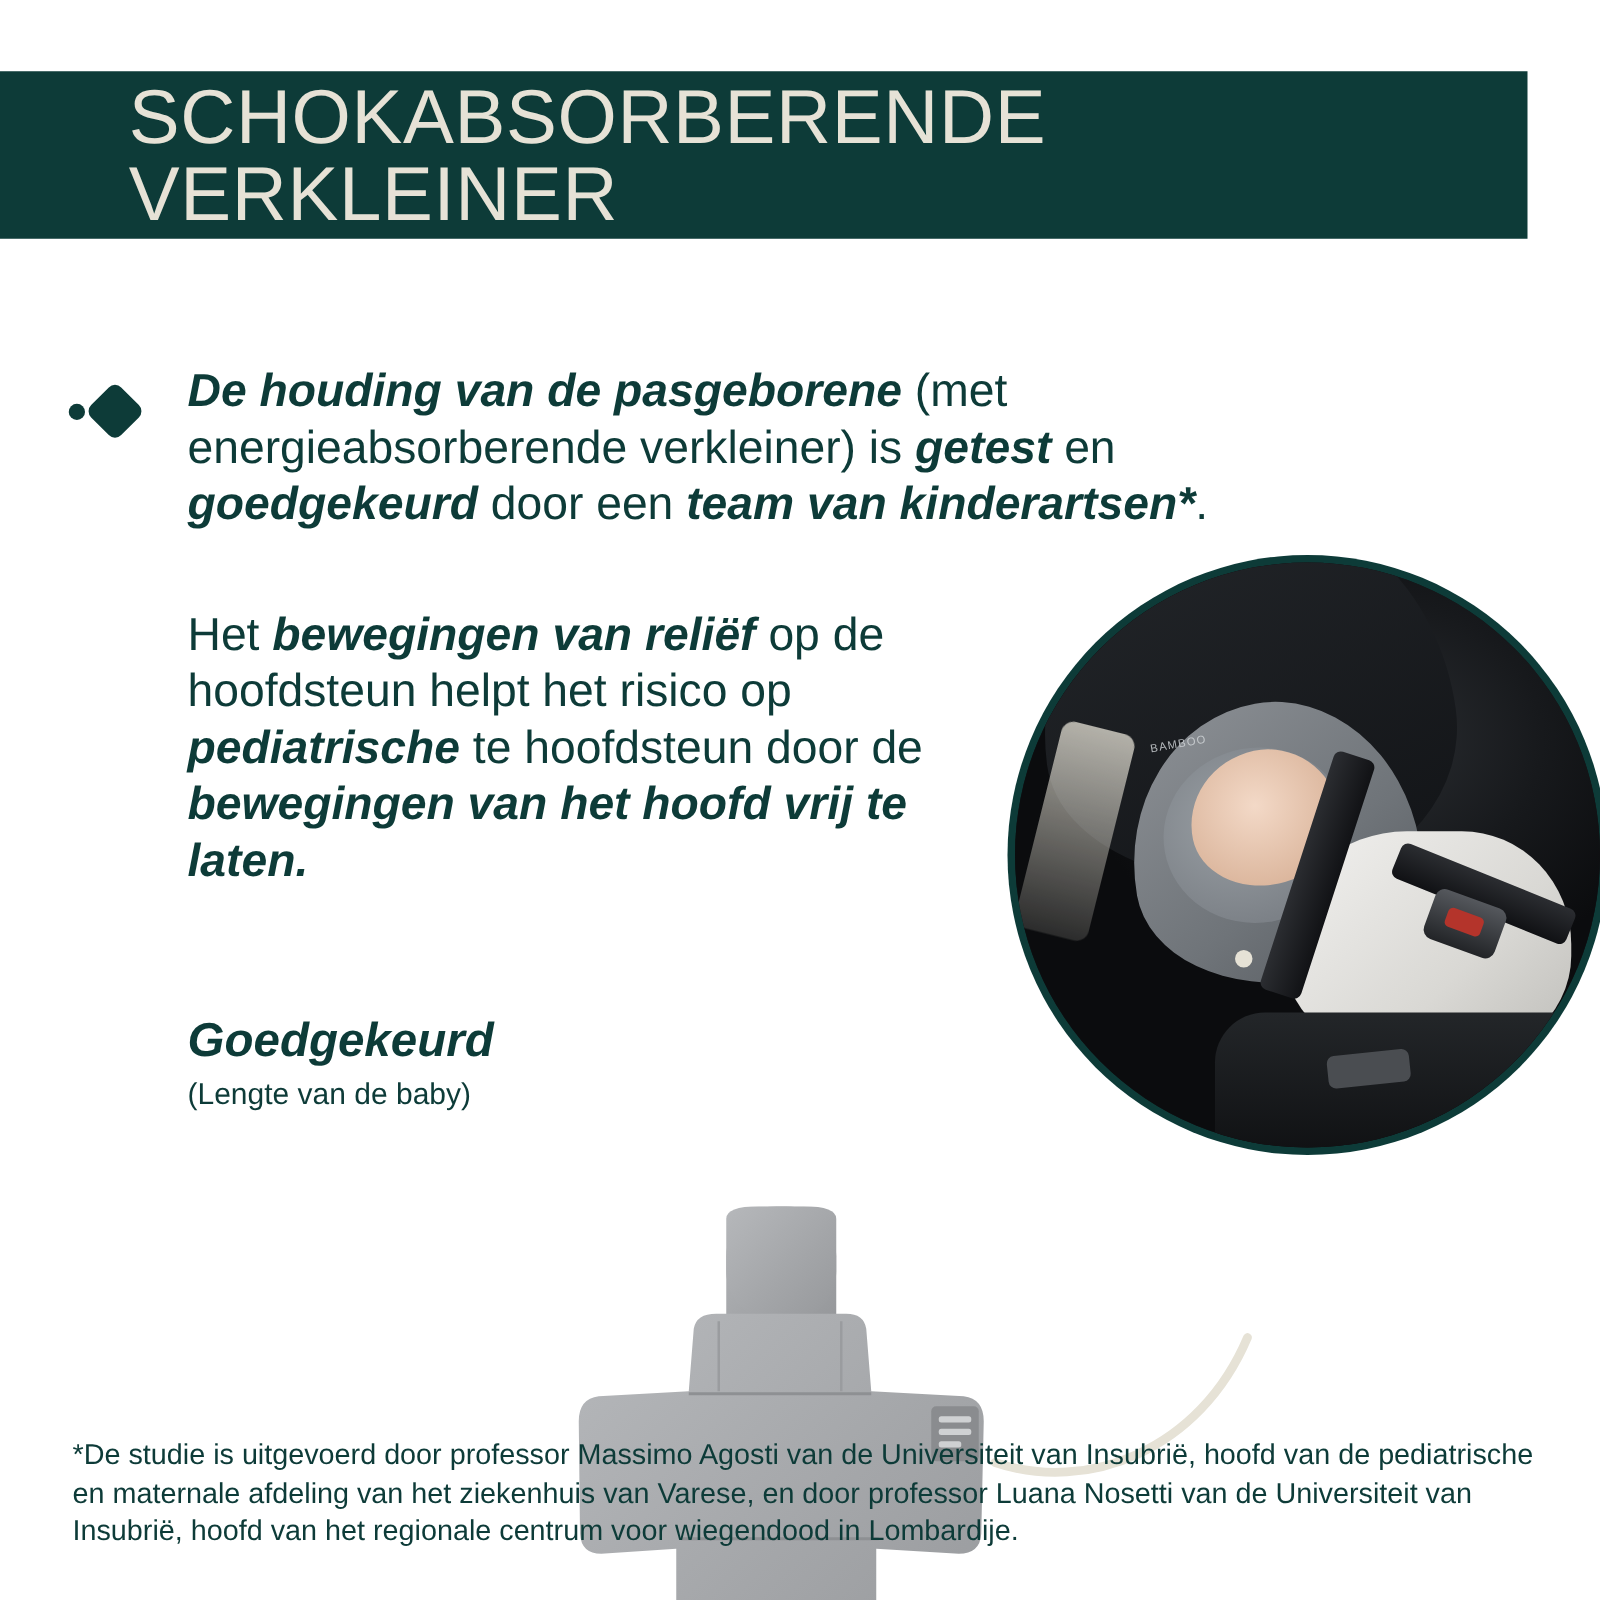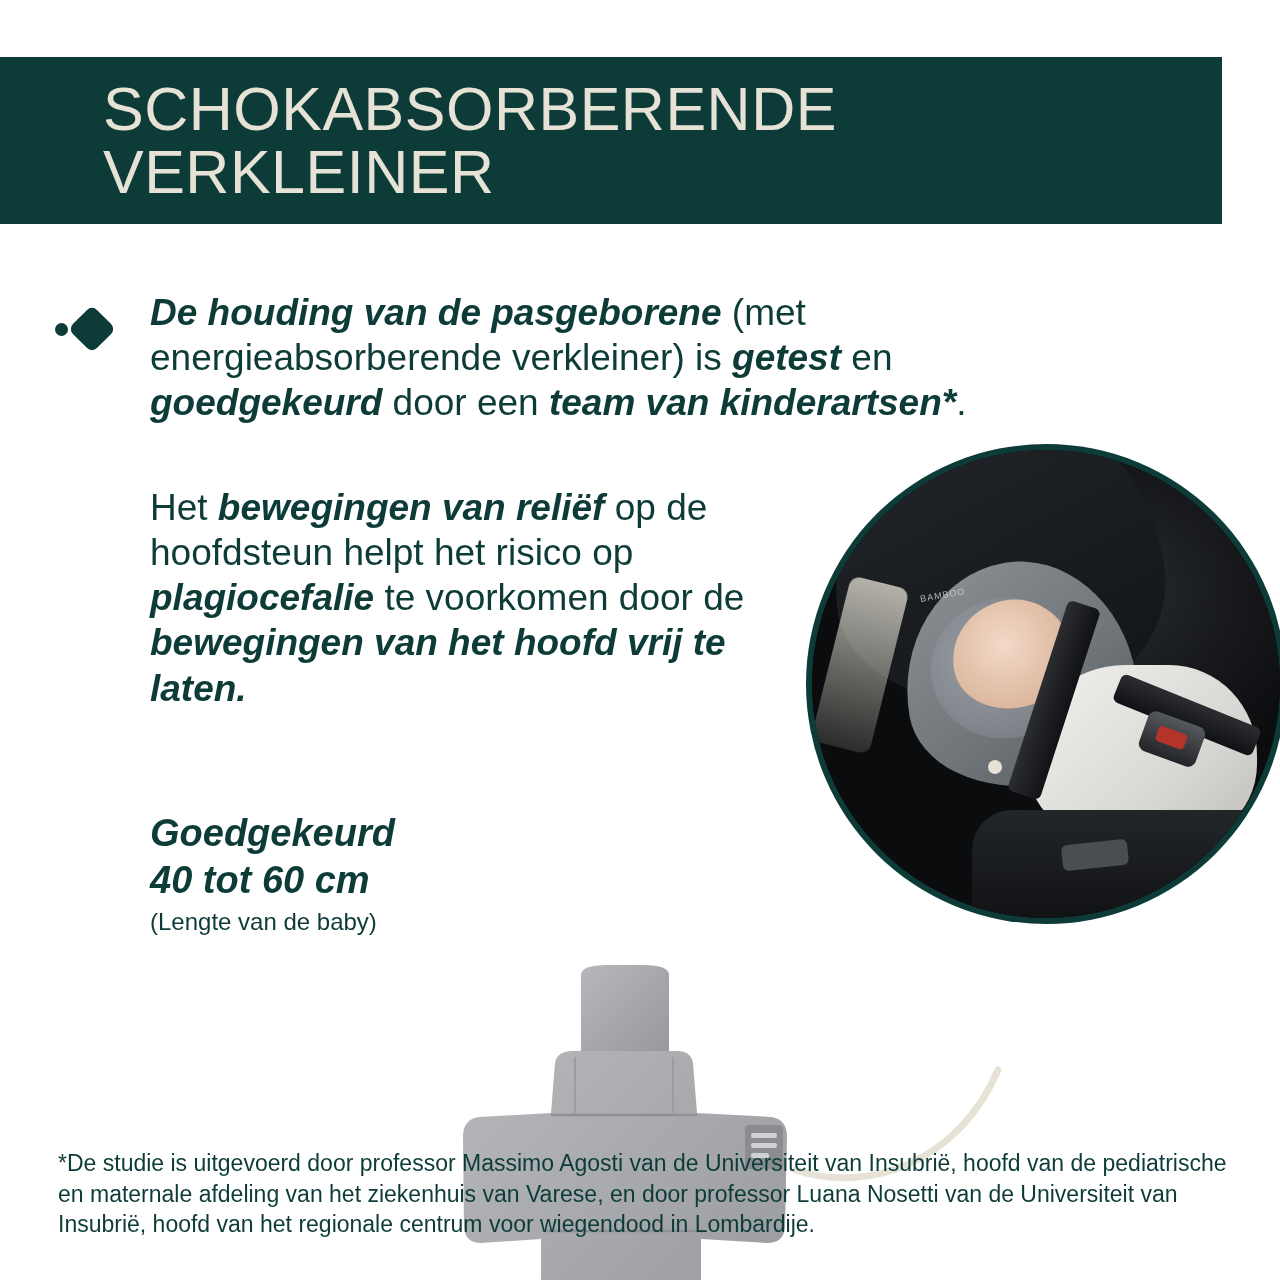--- a/index.html
+++ b/index.html
@@ -14,21 +14,21 @@
     overflow: hidden;
     position: relative;
   }
 
   
   .header-banner {
     position: absolute;
     left: 0;
     top: 57px;
     width: 1222px;
-    height: 167px;
+    height: 134px;
     background: #0d3b38;
     display: flex;
     align-items: center;
     box-sizing: border-box;
     padding-left: 103px;
   }
   .header-title {
     color: #e6e2d6;
     font-size: 61px;
     line-height: 1.02;
@@ -314,26 +314,25 @@
   <div class="bullet-mark">
     <div class="bullet-dot"></div>
     <div class="bullet-diamond"></div>
   </div>
 
   <div class="para para-1">
     <span class="b">De houding van de pasgeborene </span><span>(met energieabsorberende verkleiner) is </span><span class="b">getest </span><span>en </span><span class="b">goedgekeurd </span><span>door een </span><span class="b">team van kinderartsen*</span><span>.</span>
   </div>
 
   <div class="para para-2">
-    <span>Het </span><span class="b">bewegingen van reliëf </span><span>op de hoofdsteun helpt het risico op </span><span class="b">plagiocefalie </span><span>te voorkomen door de </span><span class="b">bewegingen van het hoofd vrij te laten.</span>
+    <span>Het </span><span class="b">bewegingen van reliëf </span><span>op de hoofdsteun helpt het risico op </span><span class="b">pediatrische </span><span>te hoofdsteun door de </span><span class="b">bewegingen van het hoofd vrij te laten.</span>
   </div>
 
   <div class="approved">
     <div class="line-bold">Goedgekeurd</div>
-    <div class="line-bold">40 tot 60 cm</div>
     <div class="line-light">(Lengte van de baby)</div>
   </div>
 
   <div class="cushion">
     <svg width="340" height="400" viewBox="0 0 340 400">
       <defs>
         <linearGradient id="gcush" x1="0" y1="0" x2="1" y2="1">
           <stop offset="0%" stop-color="#b6b8bb"></stop>
           <stop offset="55%" stop-color="#a4a6a9"></stop>
           <stop offset="100%" stop-color="#96989b"></stop>

